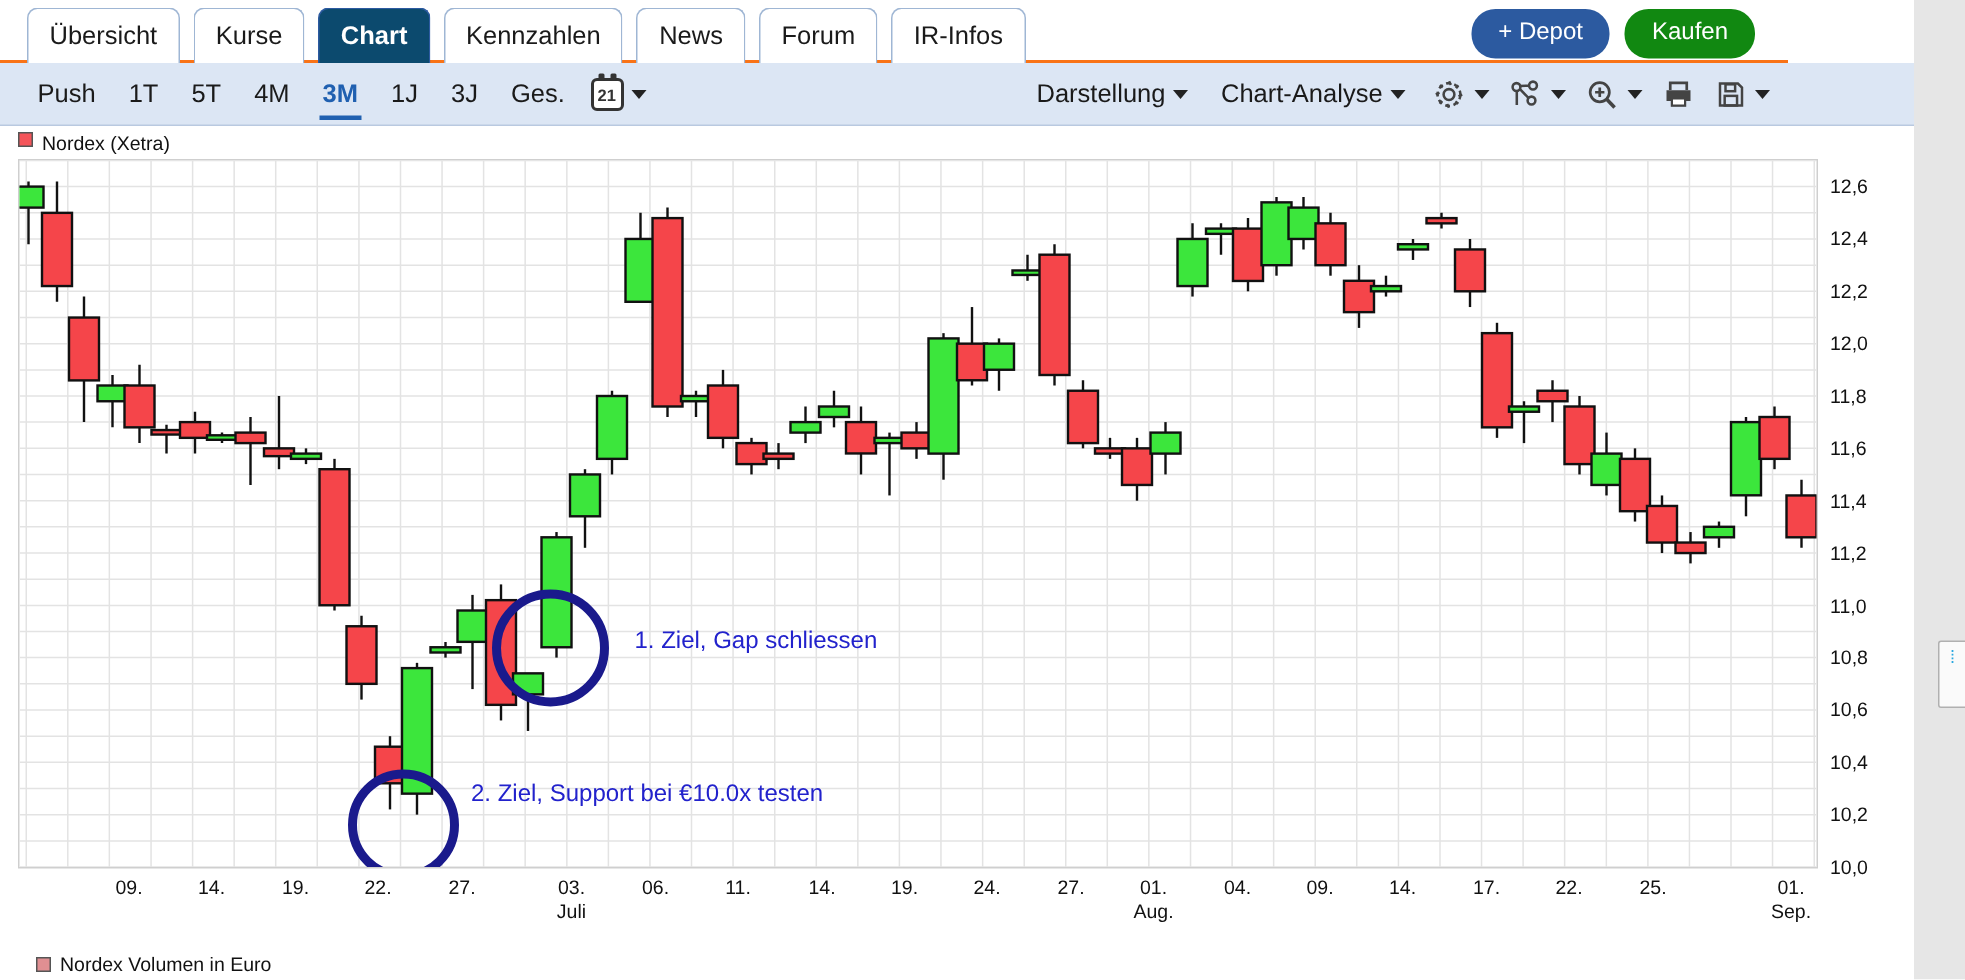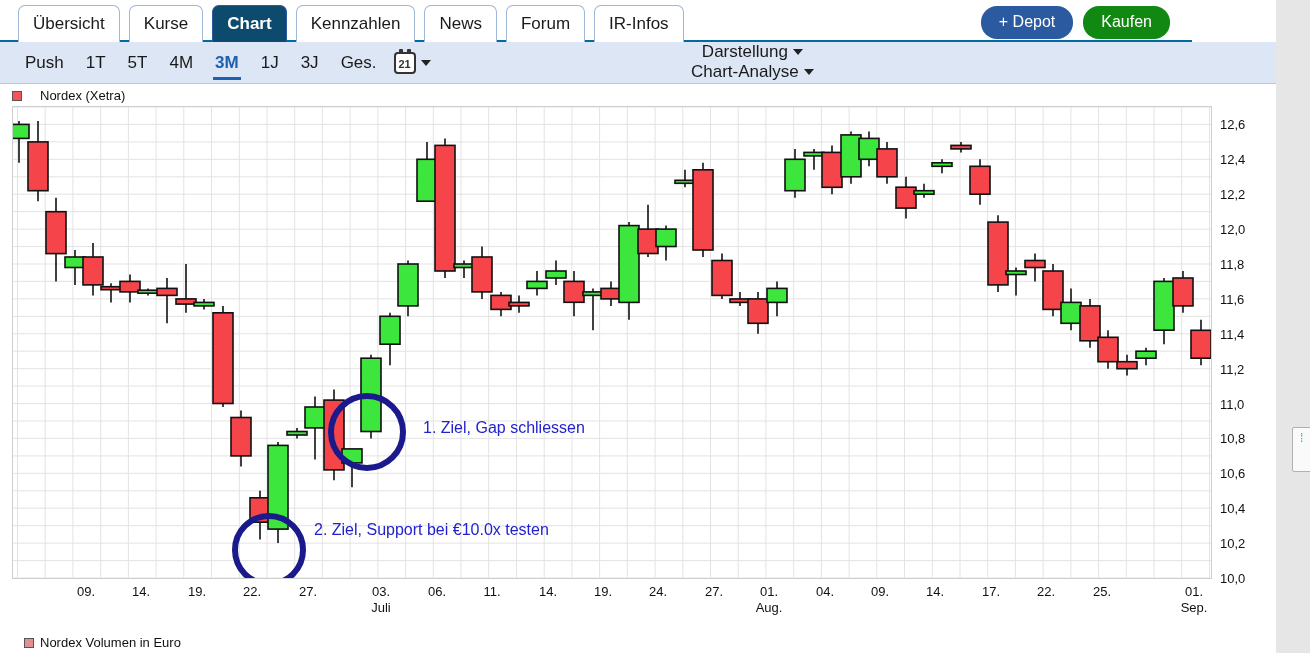--- a/index.html
+++ b/index.html
@@ -9,21 +9,21 @@
     font-family: "Liberation Sans", sans-serif;
     background: #ffffff;
     overflow: hidden;
   }
   #app { position: relative; width: 1310px; height: 653px; background:#ffffff; }
 
   
   .tabbar {
     position: absolute; left:0; top:0; width:1192px; height:42px;
     background:#ffffff;
-    border-bottom: 2px solid #0369a1;
+    border-bottom: 2px solid #f97316;
   }
   .tabs { position:absolute; left:18px; top:5px; display:flex; align-items:flex-end; gap:9px; }
   .tab {
     font-size:17px; line-height:1;
     padding:9px 14px 10px 14px;
     border:1px solid #9fb6d4;
     border-bottom:none;
     border-radius:7px 7px 0 0;
     background:#ffffff;
     color:#1a1a1a;
@@ -81,21 +81,21 @@
   }
   .selectbox .val { position:absolute; left:10px; top:5px; font-size:21px; color:#111; }
   .vglabel { position:absolute; left:566px; top:55px; font-size:16px; color:#1a1a1a; cursor:pointer; }
   .vgcaret { position:absolute; left:648px; top:58px; width:0;height:0;
     border-left:6px solid transparent;border-right:6px solid transparent;border-top:7px solid #222; }
 
   .gearicon, .drawicon, .zoomicon, .printicon, .saveicon { display:block; }
 
   
   .chartzone { position:absolute; left:0; top:84px; width:1310px; height:569px; background:#fff; }
-  .serieslegend { position:absolute; left:12px; top:4px; font-size:13px; color:#111; display:flex; align-items:center; gap:18px; }
+  .serieslegend { position:absolute; left:12px; top:4px; font-size:13px; color:#111; display:flex; gap:6px; }
   .swatch { width:10px;height:10px; background:#f5555a; border:1px solid #555; display:inline-block; }
 
   .plot {
     position:absolute; left:12px; top:22px; width:1200px; height:473px;
     background:#fff; border:1px solid #cfcfcf;
   }
   .plot svg { display:block; }
 
   .yaxis { position:absolute; left:1216px; top:22px; width:60px; height:473px; }
   .ylab { position:absolute; left:4px; font-size:13px; color:#111; transform:translateY(-50%); white-space:nowrap; }
@@ -155,21 +155,21 @@
         <span class="caret"></span>
       </div>
     </div>
 
     <div class="selectbox">
       <span class="val">Xetra</span>
     </div>
     <div class="vglabel">Vergleich</div>
     <div class="vgcaret"></div>
 
-    <div style="position:absolute; left:680px; top:0; height:42px; display:flex; align-items:center;flex-direction:column;">
+    <div style="position:absolute; left:680px; top:0; height:42px; display:flex; ">
       <div class="tbtext">
         <span>Darstellung</span>
         <span class="caret"></span>
       </div>
       <div class="tbtext">
         <span>Chart-Analyse</span>
         <span class="caret"></span>
       </div>
 
       <div class="icwrap">

